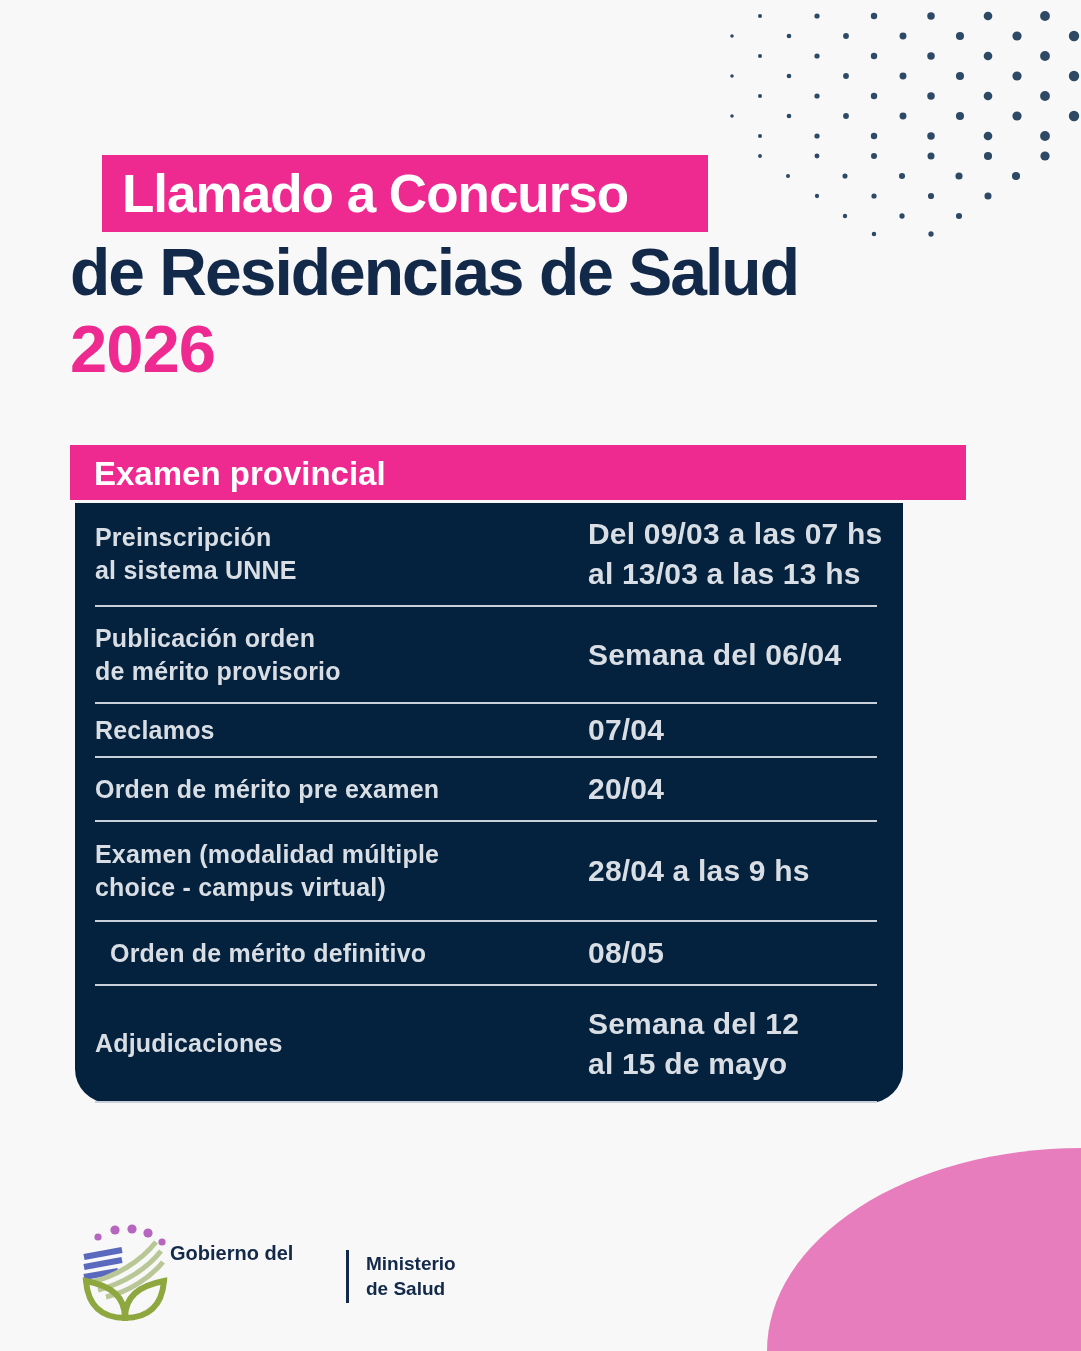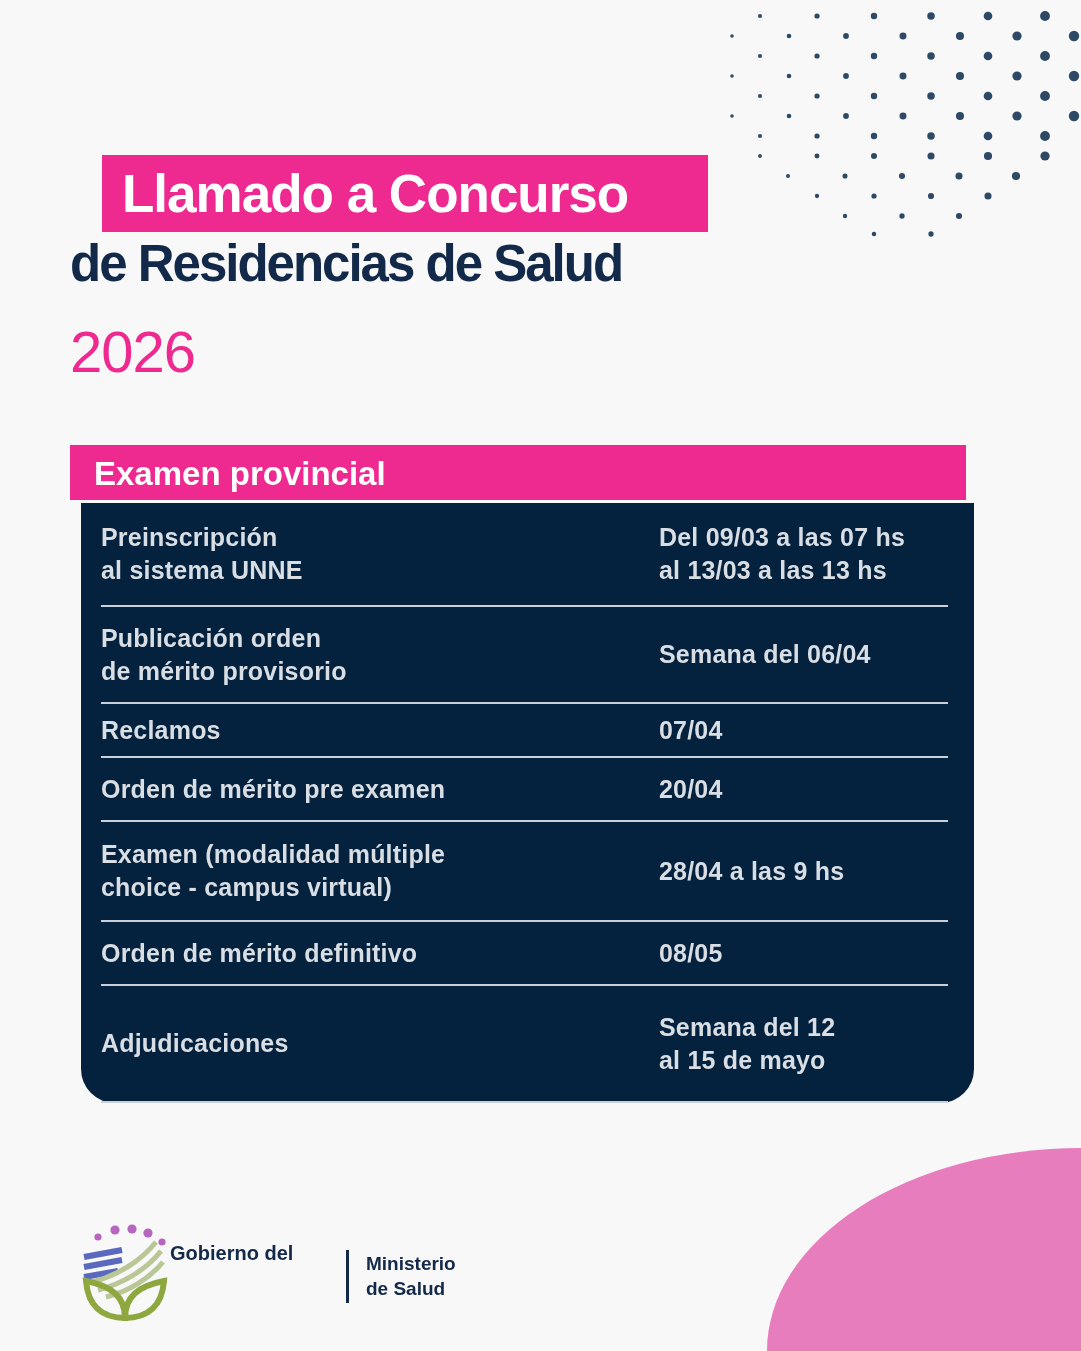--- a/index.html
+++ b/index.html
@@ -22,64 +22,63 @@
     font-size:53px;font-weight:700;
     line-height:77px;
     padding-left:20px;box-sizing:border-box;
     letter-spacing:-1px;
     white-space:nowrap;
     margin-left:32px;
   }
   .title-line2{
     position:absolute;left:70px;top:234px;
     color:var(--navy);
-    font-size:51px;font-weight:700;letter-spacing:-2px;
+    font-size:66px;font-weight:700;letter-spacing:-2px;
     white-space:nowrap;
   }
   .title-year{
-    position:absolute;left:70px;top:318px;
+    position:absolute;left:70px;top:310px;
     color:var(--magenta);
-    font-size:58px;font-weight:400;letter-spacing:-1px;
+    font-size:67px;font-weight:700;letter-spacing:-1px;
   }
 
   
   .schedule-header{
     position:absolute;left:70px;top:445px;
     width:896px;height:55px;
     background:var(--magenta);
     color:#ffffff;
     font-size:33px;font-weight:700;
     line-height:58px;
     padding-left:24px;box-sizing:border-box;
   }
   .schedule-card{
     position:absolute;left:75px;top:503px;
-    width:893px;
+    width:828px;
     background:var(--table-bg);
     border-radius:0 0 34px 34px;
     display:flex;flex-direction:column;
     box-sizing:border-box;
-    margin-left:6px;
   }
   .row{
     display:flex;align-items:center;
     box-sizing:border-box;
   }
   .row-label{
     flex:1;
     padding-left:20px;
     color:var(--table-text);
     font-size:25px;font-weight:700;line-height:1.32;
     white-space:pre-line;
     letter-spacing:0.2px;
   }
   .row-value{
     width:315px;
     color:var(--table-text);
-    font-size:25px;font-weight:700;line-height:1.32;
+    font-size:30px;font-weight:700;line-height:1.32;
     white-space:pre-line;
     letter-spacing:0.2px;
   }
   .divider{
     height:2px;flex:none;
     background:var(--divider);
     margin:0 26px 0 20px;
   }
 
   
@@ -212,21 +211,21 @@
       <div class="row-label">Orden de mérito pre examen</div>
       <div class="row-value">20/04</div>
     </div>
   <div class="divider"></div>
     <div class="row" style="min-height: 98px; justify-content: space-between;">
       <div class="row-label">Examen (modalidad múltiple
 choice - campus virtual)</div>
       <div class="row-value">28/04 a las 9 hs</div>
     </div>
   <div class="divider"></div>
-    <div class="row" style="min-height: 62px;">
+    <div class="row" style="min-height: 62px; padding-left: 15px;">
       <div class="row-label">Orden de mérito definitivo</div>
       <div class="row-value">08/05</div>
     </div>
   <div class="divider"></div>
     <div class="row" style="min-height: 115px;">
       <div class="row-label">Adjudicaciones</div>
       <div class="row-value">Semana del 12
 al 15 de mayo</div>
     </div>
   <div class="divider"></div>

